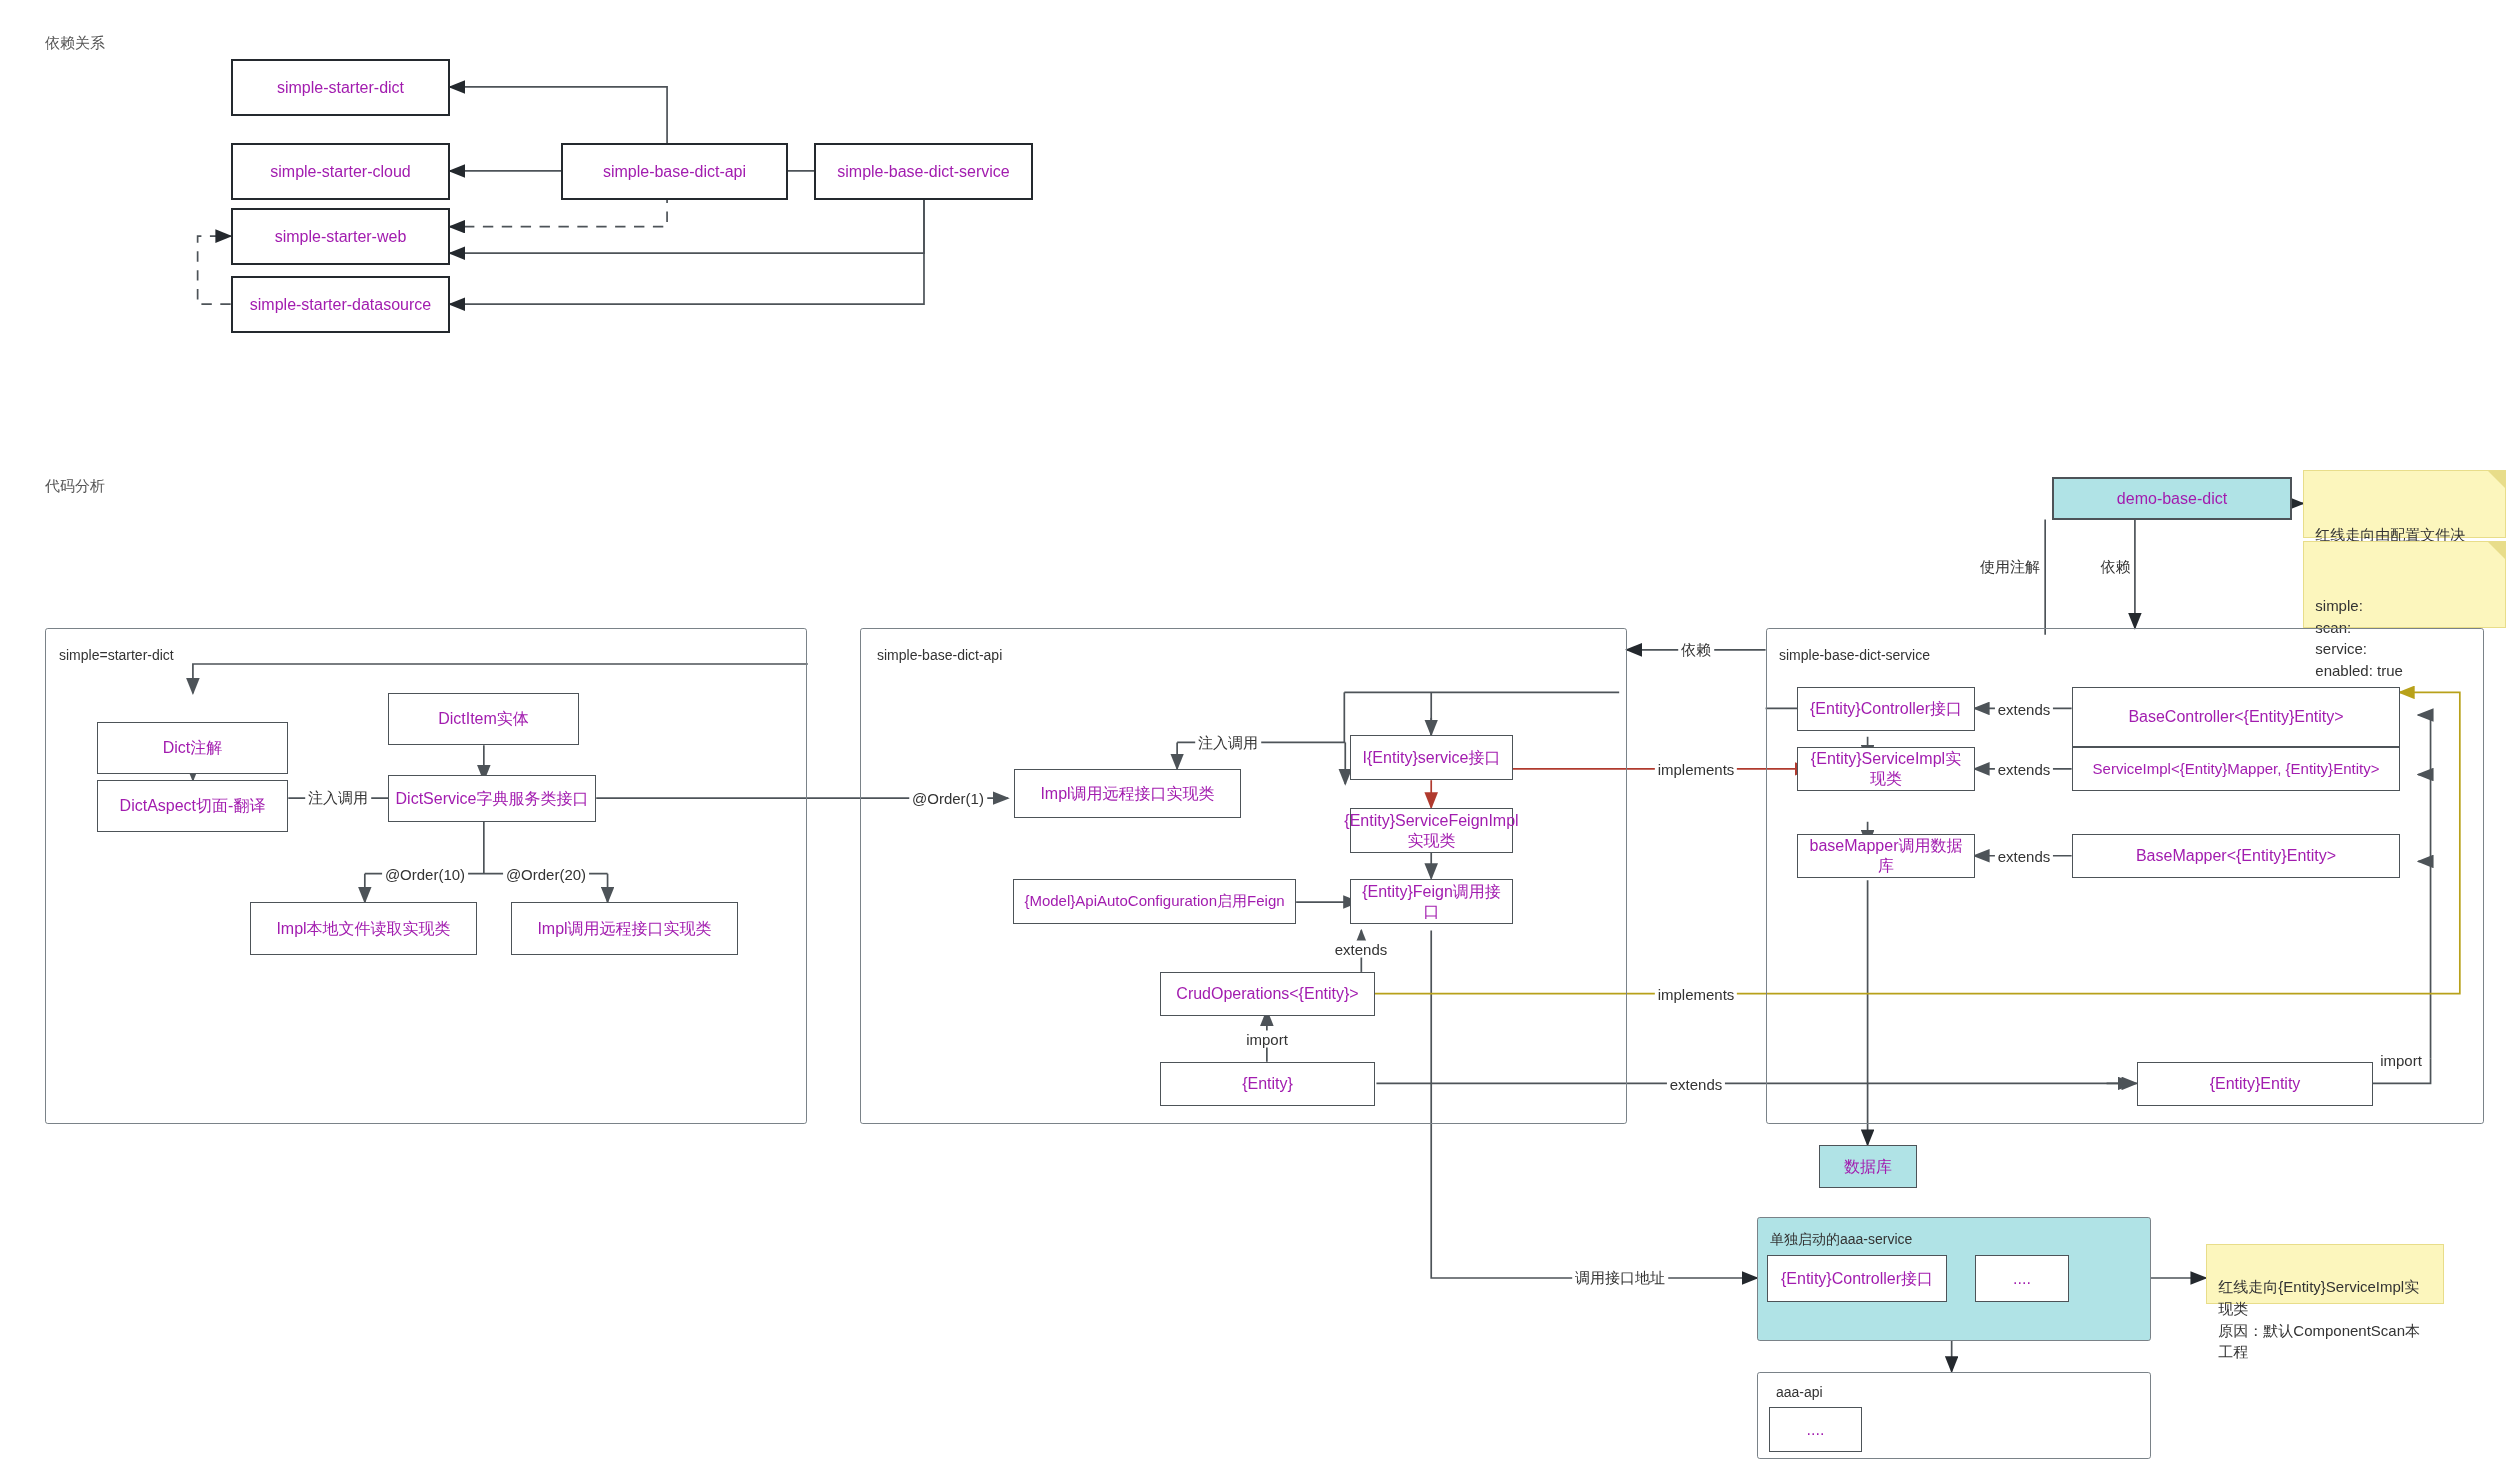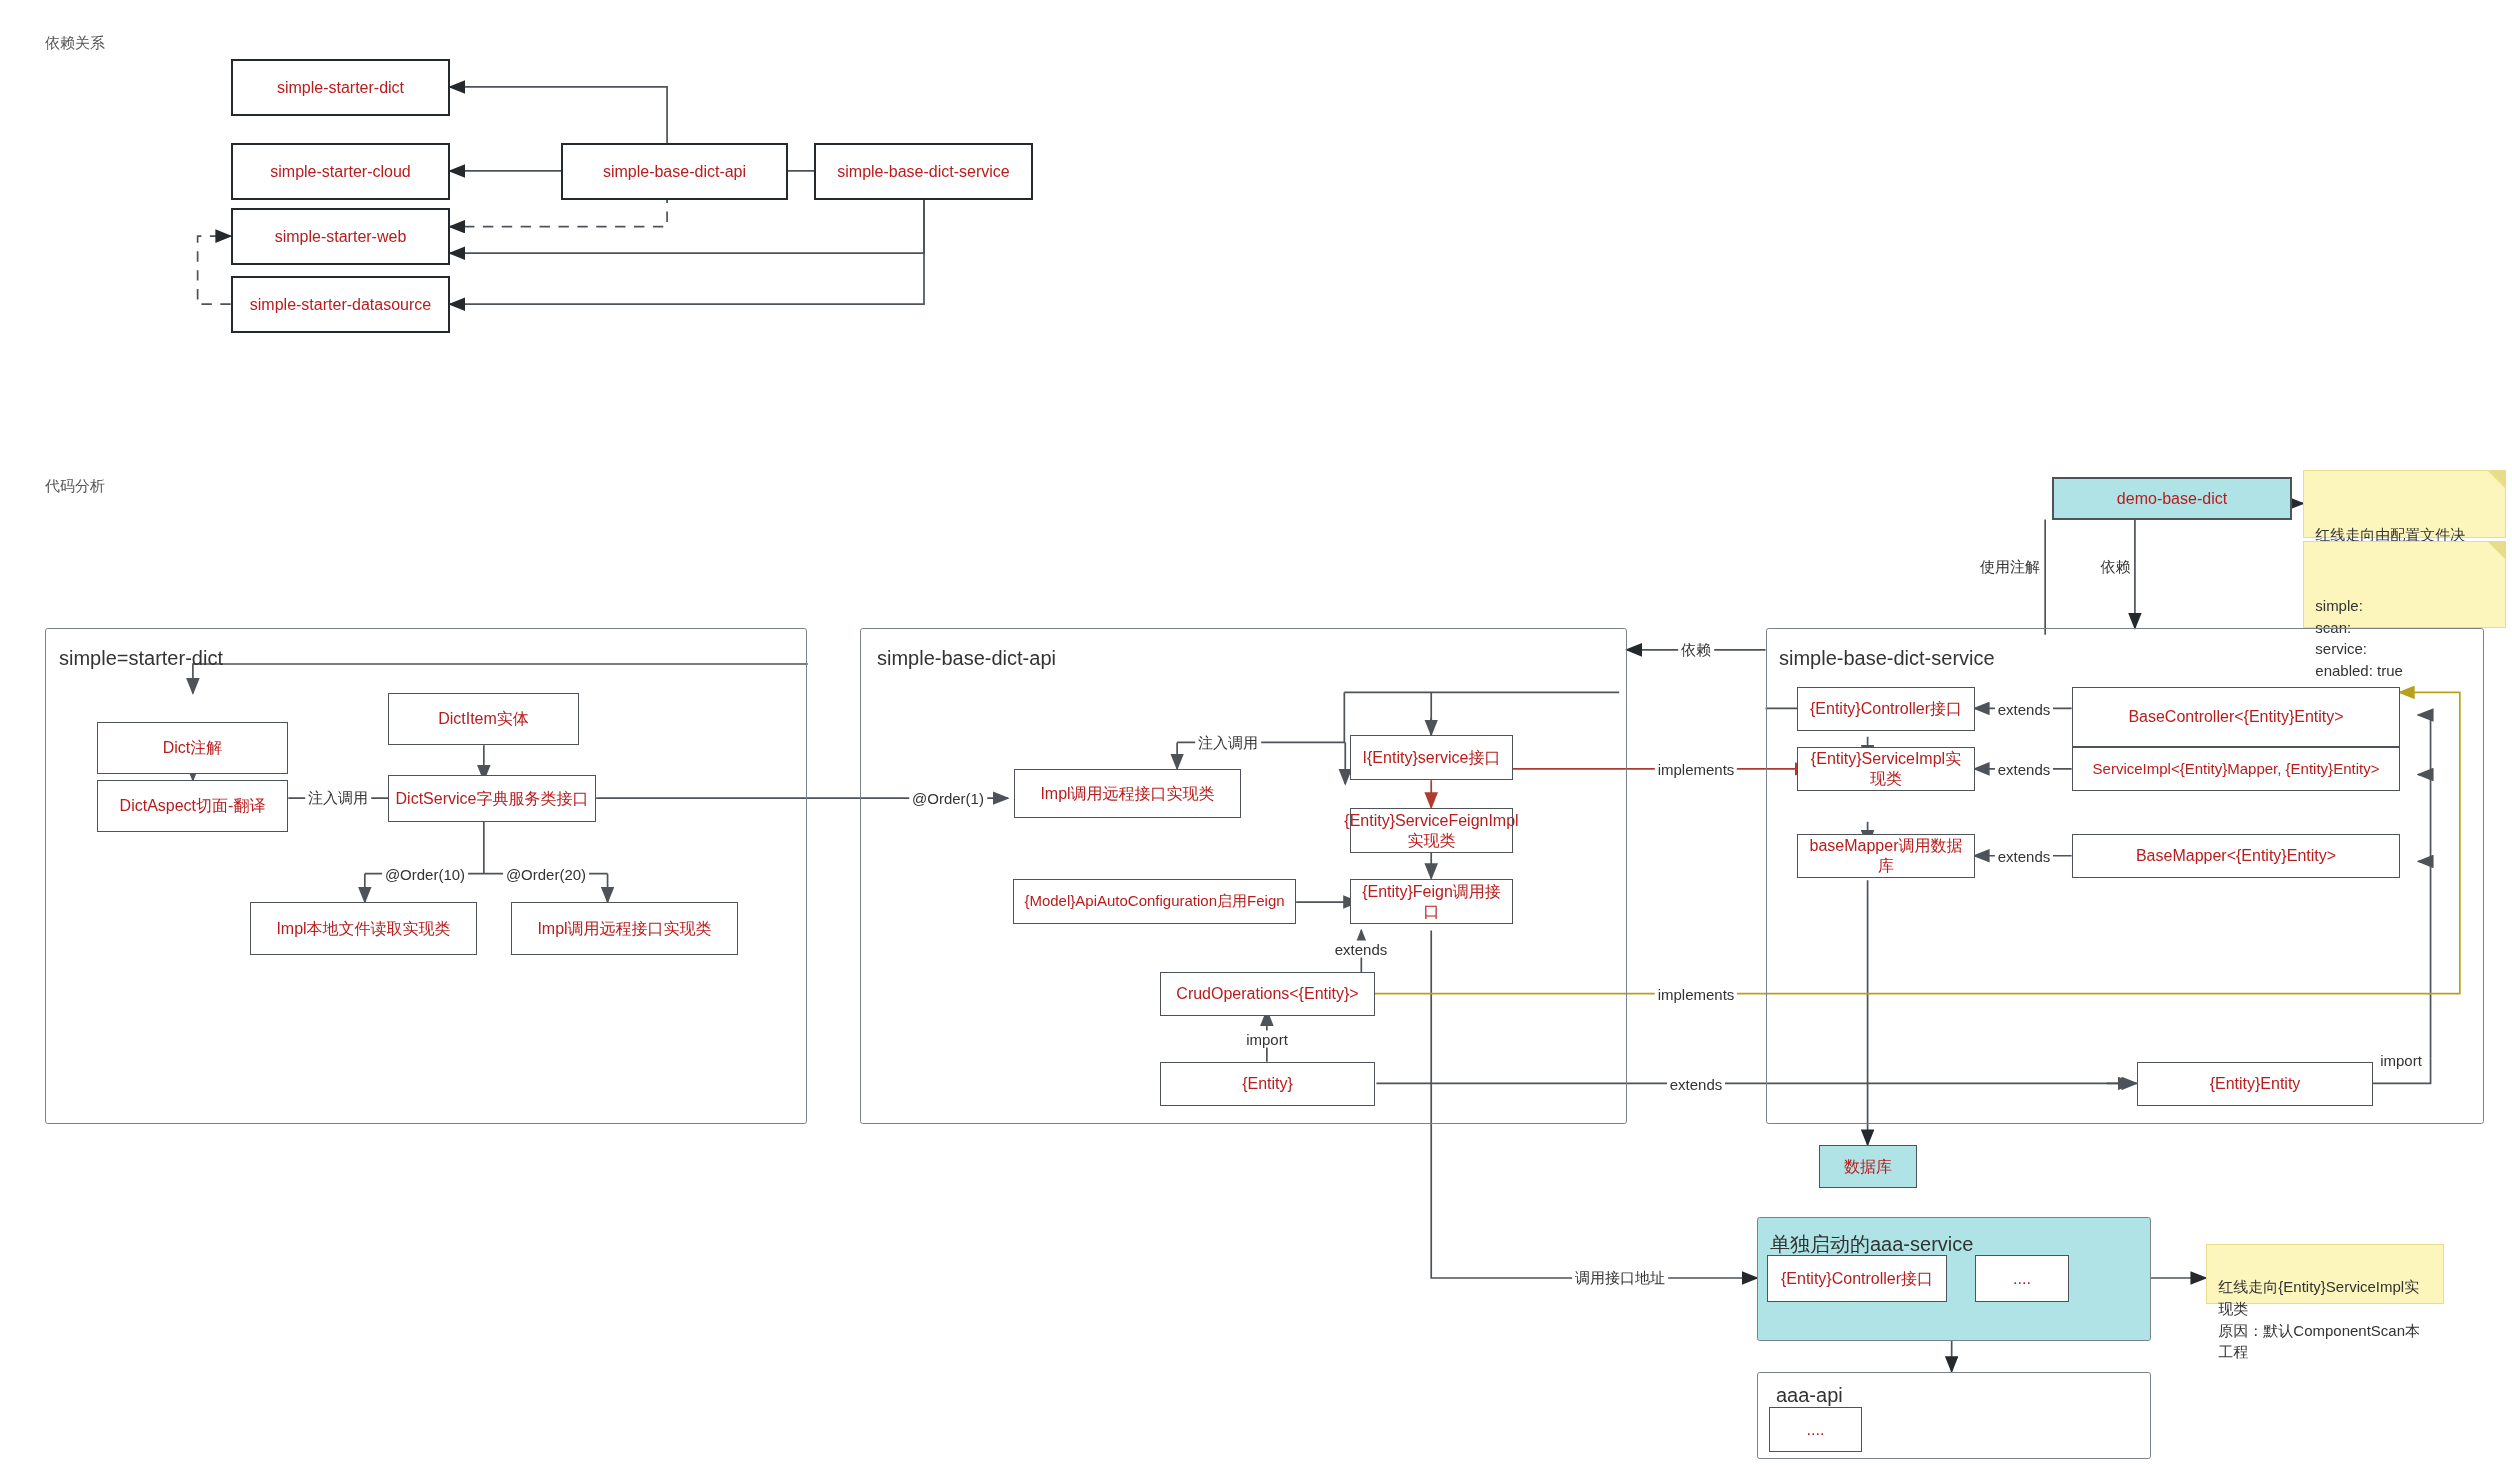--- a/index.html
+++ b/index.html
@@ -32,36 +32,36 @@
     position: absolute;
     box-sizing: border-box;
     border: 1.5px solid #4d5358;
     background: #ffffff;
     display: flex;
     align-items: center;
     justify-content: center;
     text-align: center;
     font-size: 16px;
     line-height: 1.25;
-    color: #b91c1c;
+    color: #a21caf;
     padding: 1.9px 5.7px;
   }
   .node.thick { border-width: 2.3px; border-color: #24292e; }
   .node.teal { background: #b0e3e6; border-color: #4d5358; }
   .group {
     position: absolute;
     box-sizing: border-box;
     border: 1.5px solid #7a8288;
     background: transparent;
     border-radius: 2.8px;
   }
   .group.teal-fill { background: #b0e3e6; }
   .group-label {
     position: absolute;
-    font-size: 20px;
+    font-size: 14px;
     color: #333333;
     white-space: nowrap;
   }
   .section-label {
     position: absolute;
     font-size: 15px;
     color: #555555;
     white-space: nowrap;
   }
   .note {

